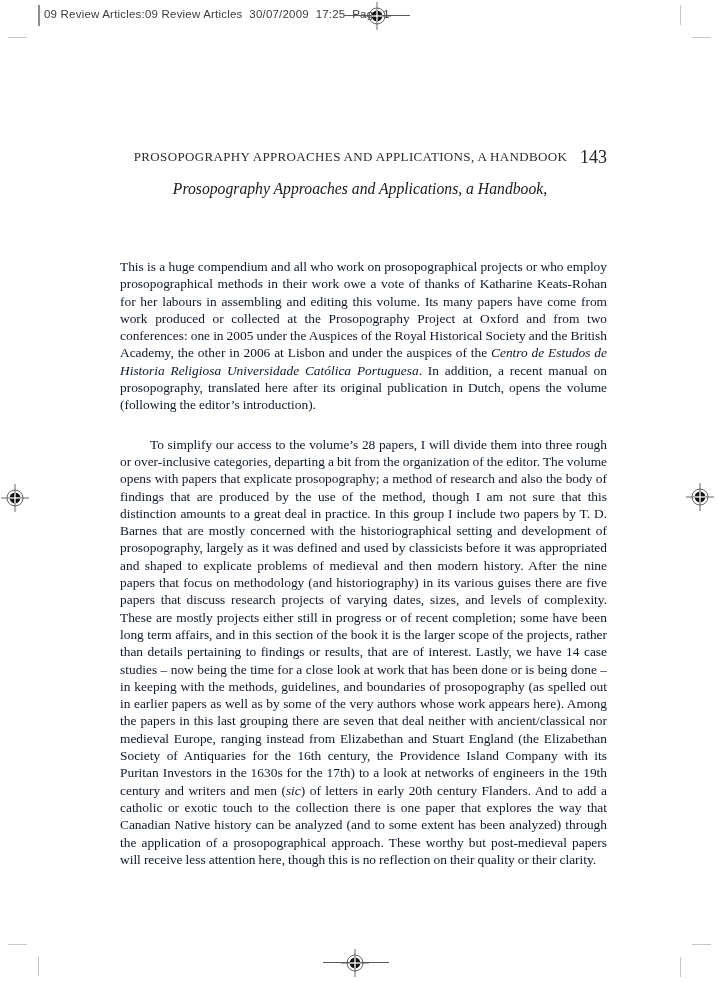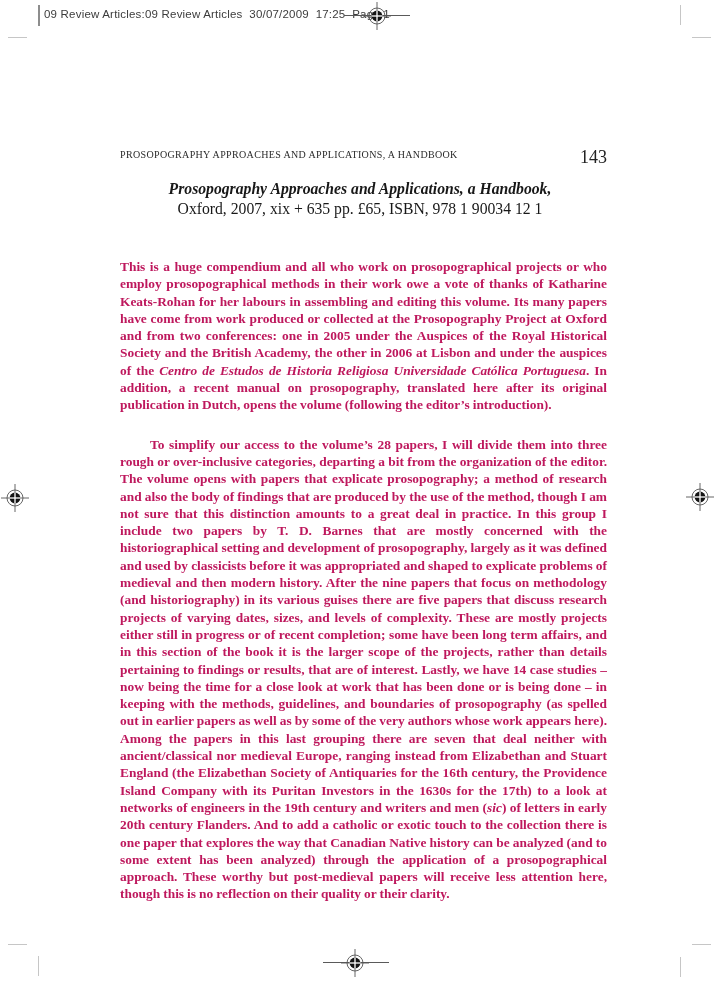--- a/index.html
+++ b/index.html
@@ -43,48 +43,47 @@
   .regmark.right { left: 685px; top: 482px; }
   .regmark.bot   { left: 340px; top: 948px; }
 
   
   .running-head {
     position: absolute; left: 120px; top: 147px;
     width: 487px; height: 20px;
   }
   .rh-title {
     position: absolute; left: 0; right: 26px; top: 2px;
-    text-align: left;
-    font-size: 10px; letter-spacing: 0.35px;
+    text-align: center;
+    font-size: 13px; letter-spacing: 0.35px;
     color: #2a2a2a;
     white-space: nowrap;
   }
   .rh-page {
     position: absolute; right: 0; top: 0;
     font-size: 18px; color: #222;
   }
 
   .title-block {
     position: absolute; left: 106px; top: 179px;
     width: 508px;
     text-align: center;
     font-size: 15.7px; line-height: 19.6px;
     color: #181818;
   }
-  .title-line1 { font-weight: bold; font-style: italic; }
+  .title-line1 { font-weight: normal; font-style: italic; }
   .title-bold  { font-weight: bold; }
 
   .body-text {
     position: absolute; left: 120px; top: 258px;
     width: 487px;
     font-size: 13.4px; line-height: 17.3px;
     text-align: justify;
-    color: #be185d;
+    color: #0f172a;
     word-spacing: -0.3px;
-    font-weight: bold;
   }
   .body-text p + p { margin-top: 22px; text-indent: 30px; }
   .it { font-style: italic; }
 </style>
 </head>
 <body>
 
 <div class="header-bar"></div>
 <div class="proof-header">09 Review Articles:09 Review Articles  30/07/2009  17:25  Page 1</div>
 
@@ -132,19 +131,18 @@
   <line x1="9.4" y1="15" x2="20.6" y2="15" stroke="#fff" stroke-width="1.3"></line>
 </svg>
 
 <div class="running-head">
   <div class="rh-title">PROSOPOGRAPHY APPROACHES AND APPLICATIONS, A HANDBOOK</div>
   <div class="rh-page">143</div>
 </div>
 
 <div class="title-block">
   <div class="title-line1">Prosopography Approaches and Applications, a Handbook,</div>
-  <div>Oxford, 2007, xix + 635 pp. £65, ISBN, 978 1 90034 12 1</div>
 </div>
 
 <div class="body-text">
   <p><span>This is a huge compendium and all who work on prosopographical projects or who employ prosopographical methods in their work owe a vote of thanks of Katharine Keats-Rohan for her labours in assembling and editing this volume.  Its many papers have come from work produced or collected at the Prosopography Project at Oxford and from two conferences: one in 2005 under the Auspices of the Royal Historical Society and the British Academy, the other in 2006 at Lisbon and under the auspices of the </span><span class="it">Centro de Estudos de Historia Religiosa Universidade Católica Portuguesa</span><span>.  In addition, a recent manual on prosopography, translated here after its original publication in Dutch, opens the volume (following the editor’s introduction).</span></p>
   <p><span>To simplify our access to the volume’s 28 papers, I will divide them into three rough or over-inclusive categories, departing a bit from the organization of the editor.  The volume opens with papers that explicate prosopography; a method of research and also the body of findings that are produced by the use of the method, though I am not sure that this distinction amounts to a great deal in practice.  In this group I include two papers by T. D. Barnes that are mostly concerned with the historiographical setting and development of prosopography, largely as it was defined and used by classicists before it was appropriated and shaped to explicate problems of medieval and then modern history.  After the nine papers that focus on methodology (and historiography) in its various guises there are five papers that discuss research projects of varying dates, sizes, and levels of complexity.  These are mostly projects either still in progress or of recent completion; some have been long term affairs, and in this section of the book it is the larger scope of the projects, rather than details pertaining to findings or results, that are of interest.  Lastly, we have 14 case studies – now being the time for a close look at work that has been done or is being done – in keeping with the methods, guidelines, and boundaries of prosopography (as spelled out in earlier papers as well as by some of the very authors whose work appears here).  Among the papers in this last grouping there are seven that deal neither with ancient/classical nor medieval Europe, ranging instead from Elizabethan and Stuart England (the Elizabethan Society of Antiquaries for the 16th century, the Providence Island Company with its Puritan Investors in the 1630s for the 17th) to a look at networks of engineers in the 19th century and writers and men (</span><span class="it">sic</span><span>) of letters in early 20th century Flanders.  And to add a catholic or exotic touch to the collection there is one paper that explores the way that Canadian Native history can be analyzed (and to some extent has been analyzed) through the application of a prosopographical approach.  These worthy but post-medieval papers will receive less attention here, though this is no reflection on their quality or their clarity.</span></p>
 </div>
 
 </body></html>

